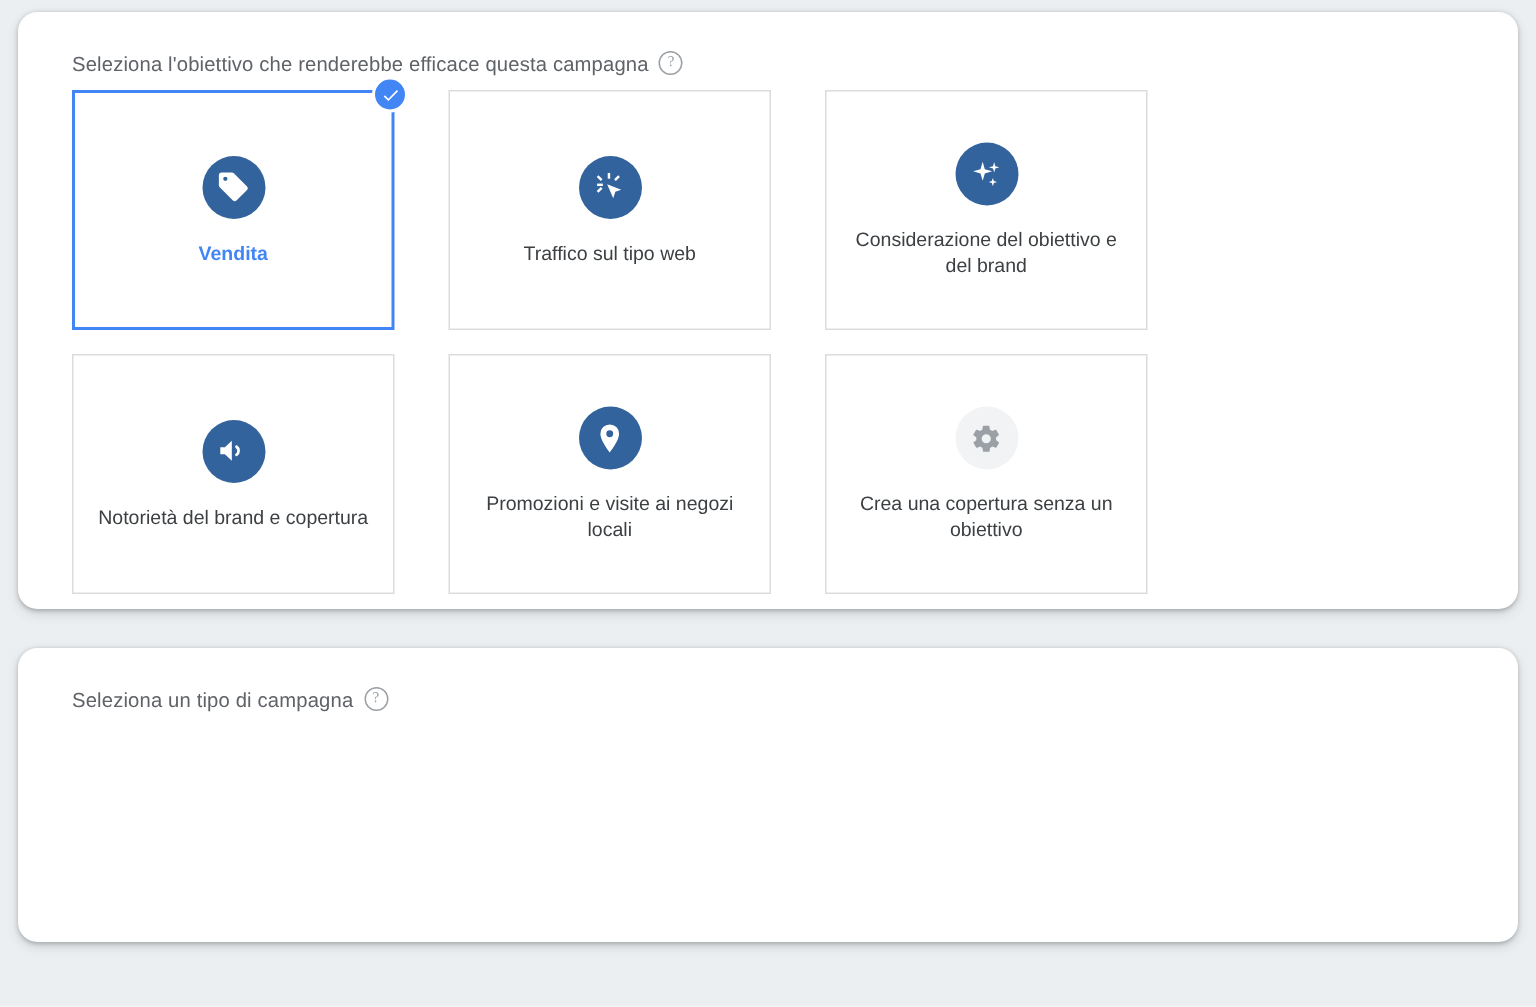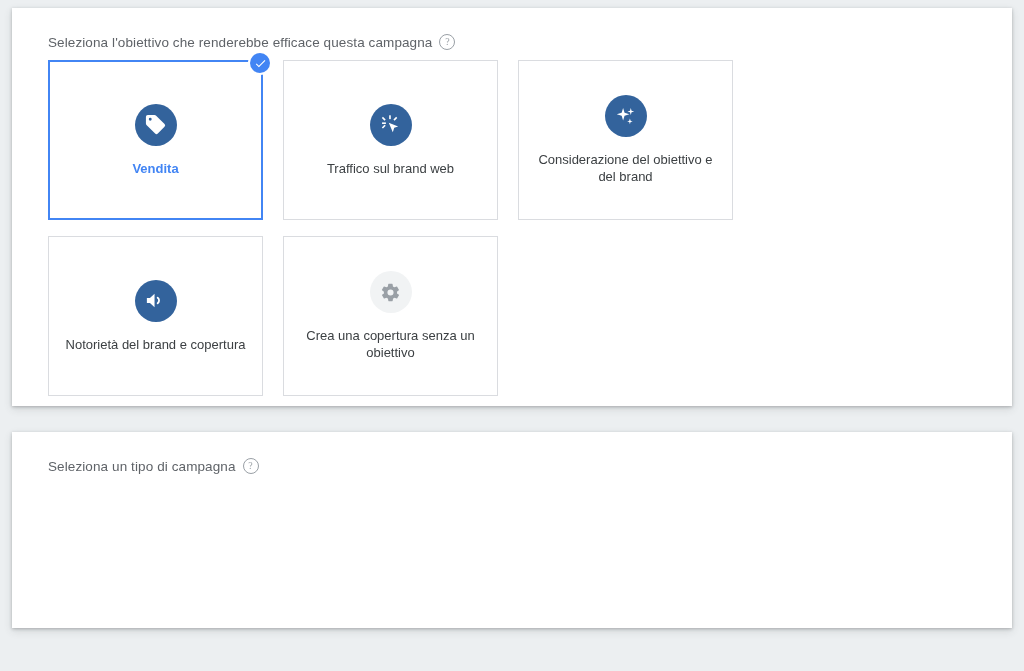--- a/index.html
+++ b/index.html
@@ -10,40 +10,41 @@
     -webkit-font-smoothing:antialiased;
     overflow:hidden;
   }
   .page{position:relative;width:1024px;height:671px;}
 
   
   .panel{
     position:absolute;
     background:#ffffff;
     box-shadow:0 1px 3px rgba(60,64,67,.30), 0 3px 8px rgba(60,64,67,.15);
+    border-radius:13px;
   }
   #panel-objectives{left:12px;top:8px;width:1000px;height:398px;}
   #panel-types{left:12px;top:432px;width:1000px;height:196px;}
 
   .section-head{
     position:absolute;left:36px;top:26px;
     display:flex;align-items:center;gap:7px;
     font-size:13.5px;color:#5f6368;letter-spacing:.1px;
     white-space:nowrap;
   }
   .help-icon{
     width:14px;height:14px;border-radius:50%;
     border:1.2px solid #9aa0a6;color:#9aa0a6;
     font-size:10px;line-height:13px;text-align:center;
     font-family:"Liberation Serif", serif;
     display:inline-block;flex:0 0 auto;
   }
 
   
-  .grid{position:absolute;left:36px;display:flex;gap:20px;}
+  .grid{position:absolute;left:36px;display:flex;gap:36px;}
   #grid-obj-row1{top:52px;}
   #grid-obj-row2{top:228px;align-items:center;}
 
   .card{
     position:relative;
     width:215px;
     background:#fff;
     border:1px solid #dadce0;
     box-sizing:border-box;
     cursor:pointer;
@@ -117,21 +118,21 @@
               <g fill="#ffffff">
                 <path d="M10.2 10.2 20 14l-4.1 1.5L14.4 20z"></path>
                 <rect x="10.6" y="2.4" width="1.7" height="4"></rect>
                 <rect x="3.2" y="9.8" width="4" height="1.7"></rect>
                 <rect x="4.1" y="4" width="1.7" height="4" transform="rotate(-45 4.95 6)"></rect>
                 <rect x="16.2" y="4" width="1.7" height="4" transform="rotate(45 17.05 6)"></rect>
                 <rect x="4.1" y="12.2" width="1.7" height="4" transform="rotate(45 4.95 14.2)"></rect>
               </g>
             </svg>
           </div>
-          <div class="obj-label">Traffico sul brand web</div>
+          <div class="obj-label">Traffico sul tipo web</div>
         </div>
       </div>
 
       <div class="card obj">
         <div class="obj-inner">
           <div class="obj-icon">
             <svg width="23" height="23" viewBox="0 0 24 24">
               <g fill="#ffffff">
                 <path d="M9.5 3 11 8.1l5.1 1.5L11 11.1 9.5 16.2 8 11.1 2.9 9.6 8 8.1z"></path>
                 <path d="M17.5 3.2 18.3 6l2.8.8-2.8.8-.8 2.8-.8-2.8L13.9 6.8 16.7 6z"></path>
@@ -156,20 +157,30 @@
                 <path d="M14.2 8.2a1 1 0 0 0-.5 1.8 2.4 2.4 0 0 1 0 4 1 1 0 0 0 .5 1.8 1 1 0 0 0 .6-.2 4.4 4.4 0 0 0 0-7.2 1 1 0 0 0-.6-.2z"></path>
                 <path d="M17.3 5.4a1 1 0 0 0-.7 1.8 6 6 0 0 1 0 9.6 1 1 0 0 0 .6 1.8 1 1 0 0 0 .6-.2 8 8 0 0 0 0-12.8 1 1 0 0 0-.5-.2z" opacity="0"></path>
               </g>
             </svg>
           </div>
           <div class="obj-label">Notorietà del brand e copertura</div>
         </div>
       </div>
 
 
+      <div class="card obj">
+        <div class="obj-inner">
+          <div class="obj-icon">
+            <svg width="23" height="23" viewBox="0 0 24 24">
+              <path fill="#ffffff" d="M12 2a6.5 6.5 0 0 0-6.5 6.5c0 4.9 6.5 13 6.5 13s6.5-8.1 6.5-13A6.5 6.5 0 0 0 12 2zm0 8.9a2.4 2.4 0 1 1 2.4-2.4A2.4 2.4 0 0 1 12 10.9z"></path>
+            </svg>
+          </div>
+          <div class="obj-label">Promozioni e visite ai negozi locali</div>
+        </div>
+      </div>
 
       <div class="card obj">
         <div class="obj-inner">
           <div class="obj-icon muted">
             <svg width="21" height="21" viewBox="0 0 24 24">
               <path fill="#9aa0a6" d="M19.4 13a7.8 7.8 0 0 0 .1-1 7.8 7.8 0 0 0-.1-1l2.1-1.6a.5.5 0 0 0 .1-.6l-2-3.5a.5.5 0 0 0-.6-.2l-2.5 1a7.3 7.3 0 0 0-1.7-1l-.4-2.6a.5.5 0 0 0-.5-.4h-4a.5.5 0 0 0-.5.4l-.4 2.6a7.3 7.3 0 0 0-1.7 1l-2.5-1a.5.5 0 0 0-.6.2l-2 3.5a.5.5 0 0 0 .1.6L4.5 11a7.8 7.8 0 0 0 0 2l-2.1 1.6a.5.5 0 0 0-.1.6l2 3.5a.5.5 0 0 0 .6.2l2.5-1a7.3 7.3 0 0 0 1.7 1l.4 2.6a.5.5 0 0 0 .5.4h4a.5.5 0 0 0 .5-.4l.4-2.6a7.3 7.3 0 0 0 1.7-1l2.5 1a.5.5 0 0 0 .6-.2l2-3.5a.5.5 0 0 0-.1-.6zM12 15.5A3.5 3.5 0 1 1 15.5 12 3.5 3.5 0 0 1 12 15.5z"></path>
             </svg>
           </div>
           <div class="obj-label">Crea una copertura senza un obiettivo</div>
         </div>

